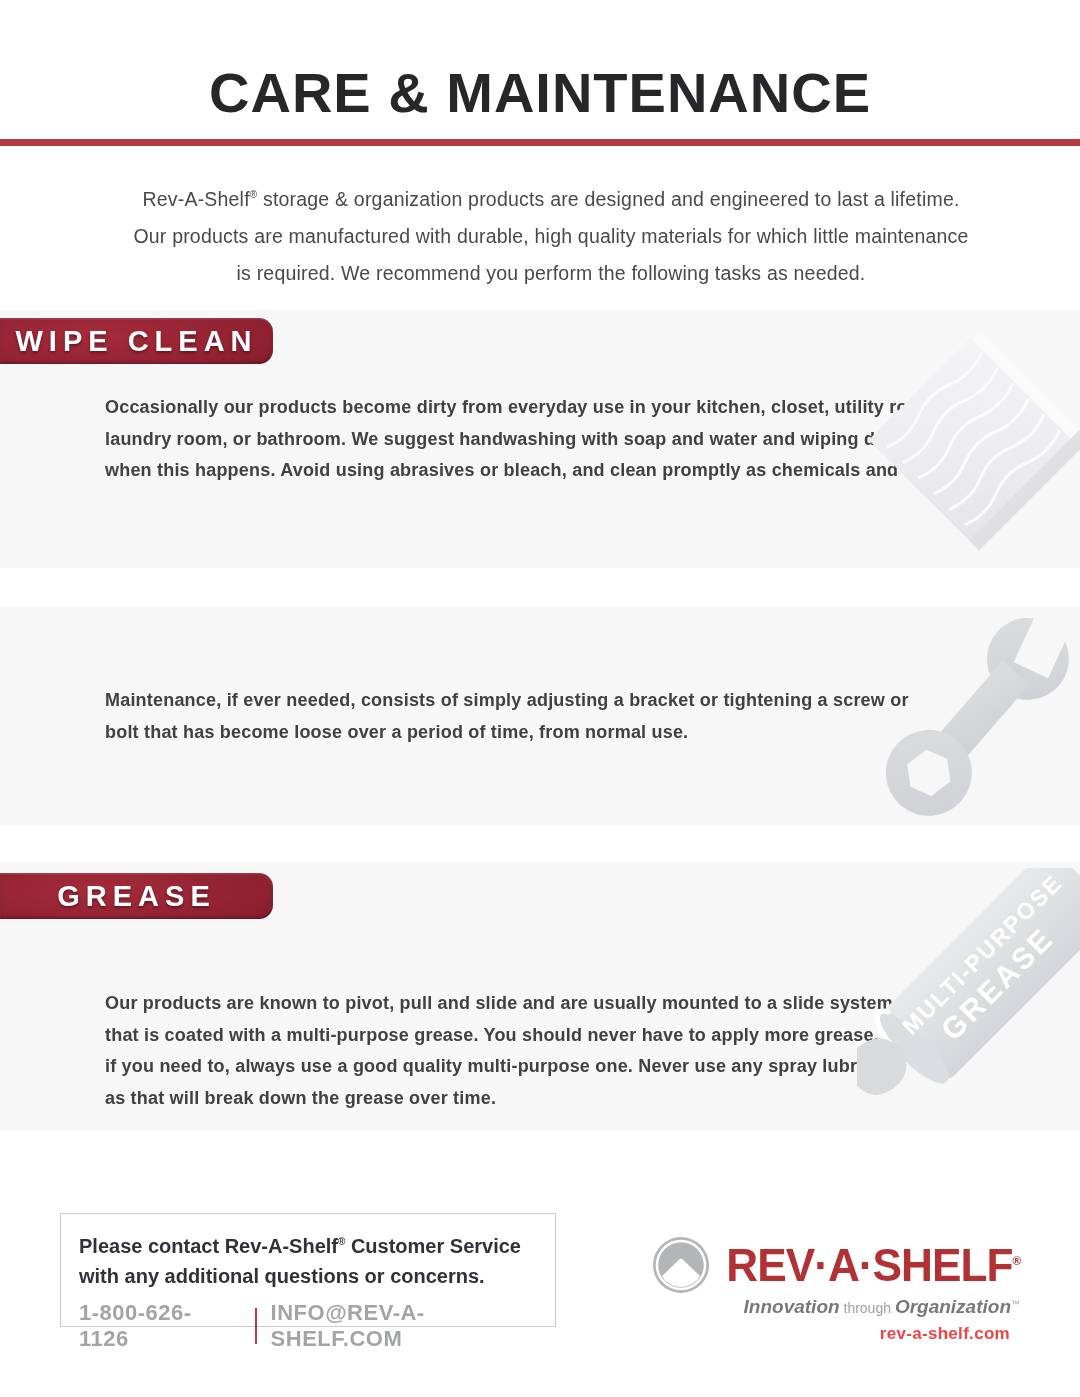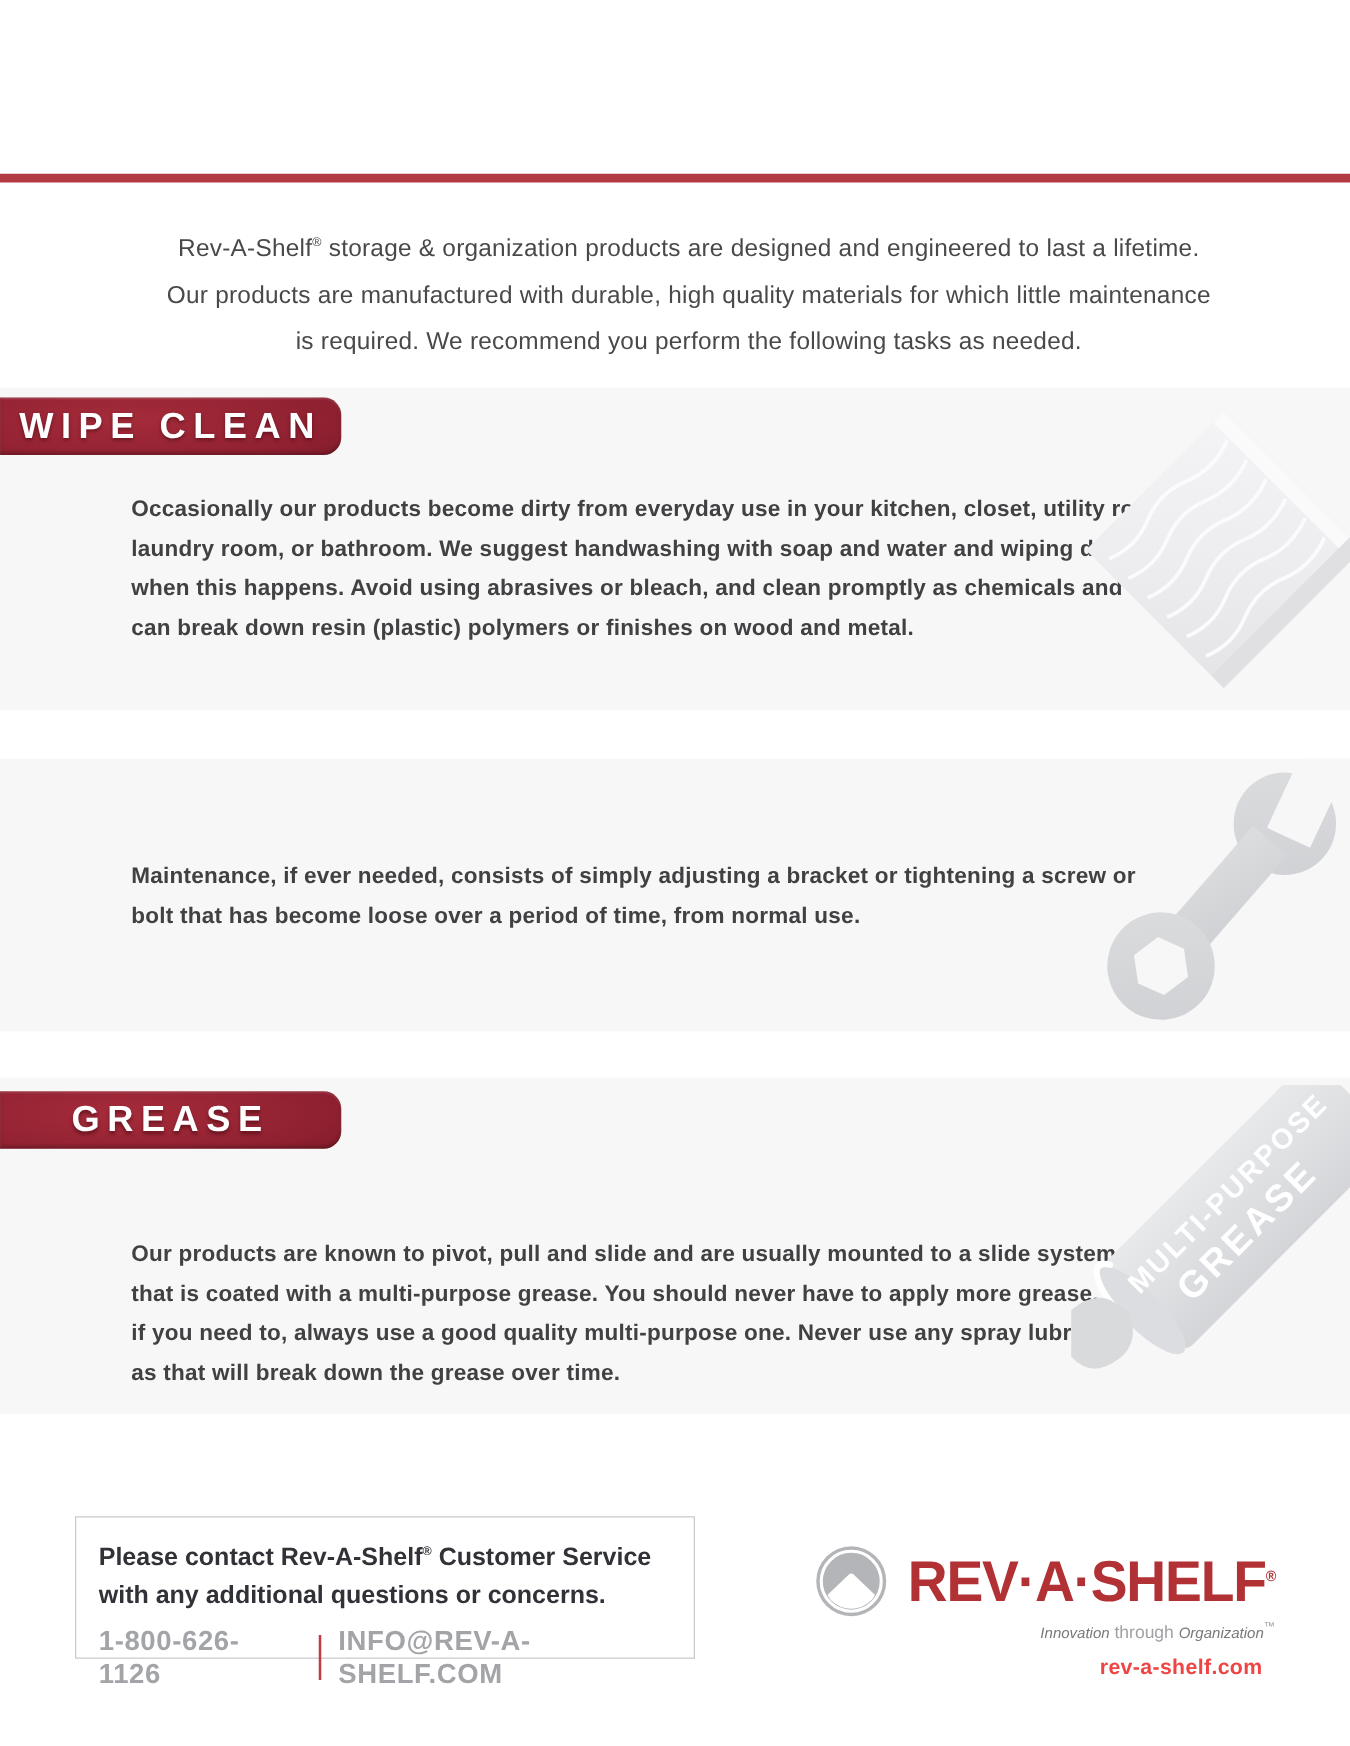--- a/index.html
+++ b/index.html
@@ -76,50 +76,50 @@
   
   .logo-block { position:absolute; top:1236px; right:60px; width:360px; text-align:right; }
   .logo-row { display:flex; align-items:center; justify-content:flex-end; }
   .logo-mark { flex:0 0 auto; margin-right:4px; }
   .logo-text {
     font-size:46px; font-weight:bold; color:#b23135; letter-spacing:-1px;
     transform:scaleX(.96); transform-origin:right center; line-height:1;
   }
   .logo-reg { font-size:12px; color:#b23135; vertical-align:super; font-weight:bold; }
   .tagline { margin-top:2px; color:#77787b; }
-  .tagline .t-big { font-size:12px; font-weight:normal; font-style:italic; }
+  .tagline .t-big { font-size:19px; font-weight:bold; font-style:italic; }
   .tagline .t-small { font-size:14px; color:#9fa1a4; }
   .tagline .t-tm { font-size:9px; vertical-align:super; color:#9fa1a4; }
   .website {
     position:absolute; top:1324px; right:70px;
     font-size:17px; font-weight:bold; color:#ef4444; letter-spacing:.3px;
   }
 </style>
 </head>
 <body>
 
 <div class="page">
 
+  <h1 class="page-title">CARE &amp; MAINTENANCE</h1>
   <div class="red-rule"></div>
 
   <div class="intro">
     <div class="intro-line"><span>Rev-A-Shelf</span><span class="reg">®</span><span> storage &amp; organization products are designed and engineered to last a lifetime.</span></div>
     <div class="intro-line">Our products are manufactured with durable, high quality materials for which little maintenance</div>
     <div class="intro-line">is required. We recommend you perform the following tasks as needed.</div>
   </div>
 
   <section class="panel p1">
     <div class="banner">
       <span>WIPE CLEAN</span>
     </div>
     <div class="section-body">
       <div class="body-line">Occasionally our products become dirty from everyday use in your kitchen, closet, utility room,</div>
       <div class="body-line">laundry room, or bathroom. We suggest handwashing with soap and water and wiping dry</div>
       <div class="body-line">when this happens. Avoid using abrasives or bleach, and clean promptly as chemicals and oils</div>
-      <div class="body-line">can break down resin (plastic) polymers or finishes on wood and metal.</div>
     </div>
     <svg class="panel-icon icon-napkin" width="225" height="250" viewBox="0 0 225 250">
       <defs>
         <linearGradient id="napg" x1="0" y1="0" x2="1" y2="1">
           <stop offset="0" stop-color="#f4f4f6"></stop>
           <stop offset="0.55" stop-color="#ededef"></stop>
           <stop offset="1" stop-color="#e4e4e7"></stop>
         </linearGradient>
       </defs>
       <g transform="rotate(45 112 122)">

